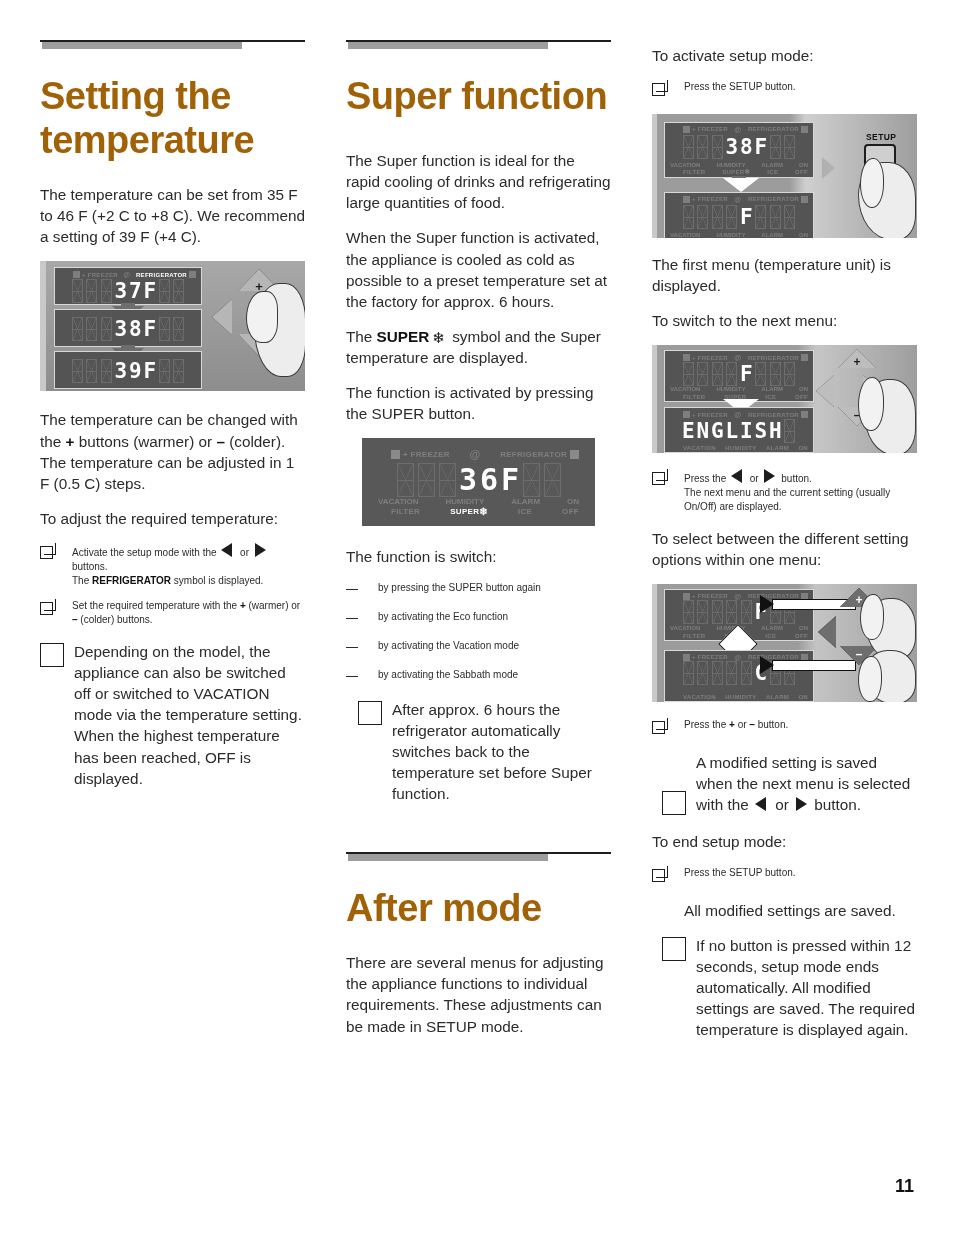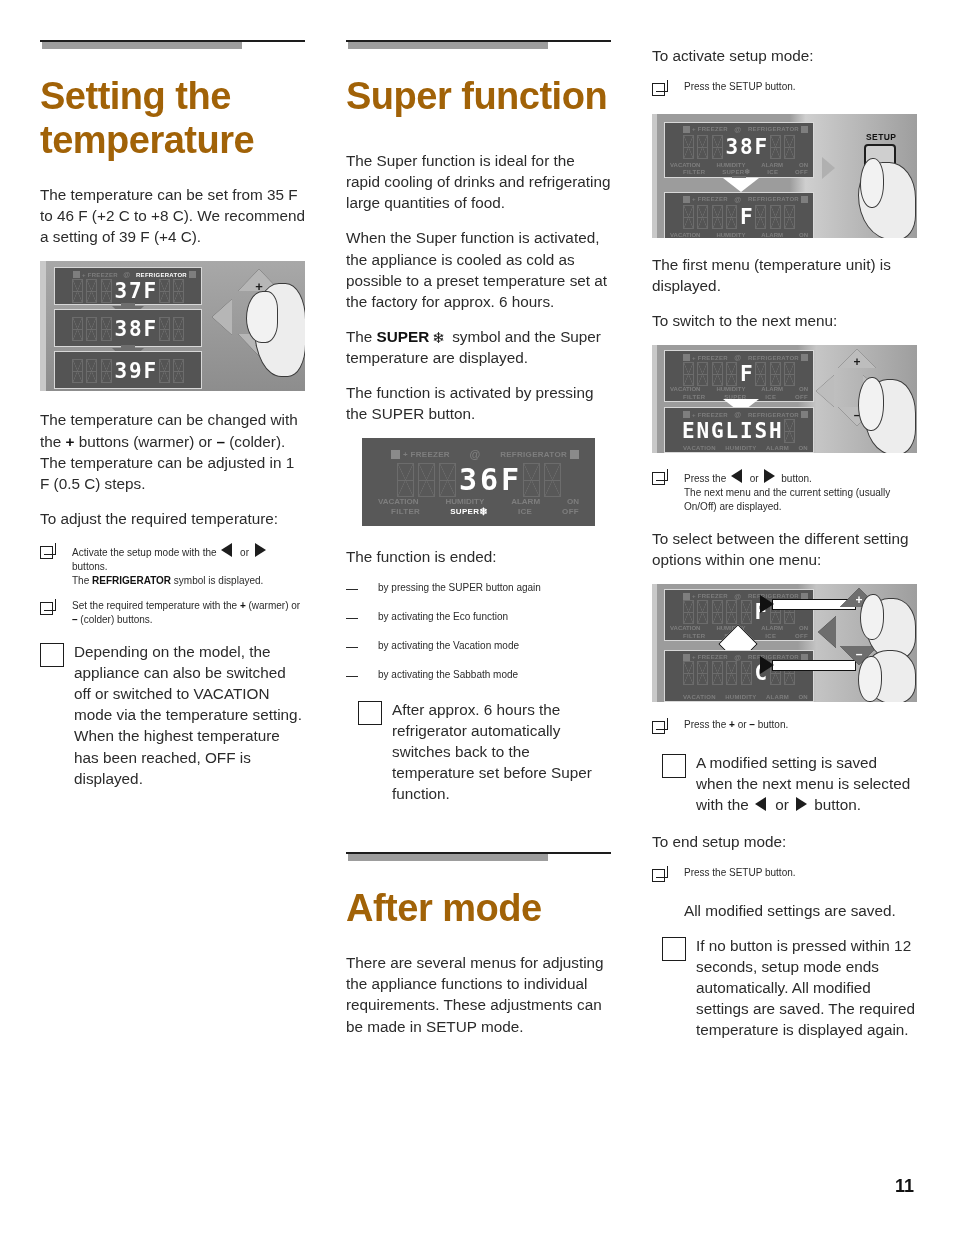--- a/index.html
+++ b/index.html
@@ -478,21 +478,21 @@
               <span style="color:#fff;">SUPER</span>
               <span style="color:#fff;font-size:10px;">❄</span>
               <span class="spacer"></span>
               <span>ICE</span>
               <span class="spacer"></span>
               <span>OFF</span>
           </div>
         </div>
       </div>
 
-      <p>The function is ended:</p>
+      <p>The function is switch:</p>
 
       <div class="bullets">
         <div class="bullet">
           <span class="marker"><span class="dash"></span></span>
           <span class="btext">by pressing the SUPER button again</span>
         </div>
         <div class="bullet">
           <span class="marker"><span class="dash"></span></span>
           <span class="btext">by activating the Eco function</span>
         </div>
@@ -821,21 +821,21 @@
         <div class="finger" style="left:206px;top:72px;width:22px;height:44px;border-radius:55% 45% 50% 50%;"></div>
       </div>
 
       <div class="bullets">
         <div class="bullet">
           <span class="marker"><span class="sq"></span></span>
           <span class="btext"><span>Press the </span><b class="b">+</b><span> or </span><b class="b">–</b><span> button.</span></span>
         </div>
       </div>
 
-      <div class="note" style="margin-left:10px;">
+      <div class="note" style="margin-left:10px;align-items:flex-end;">
         <span class="nbox">
             <i></i>
           </span>
         <span class="ntext"><span>A modified setting is saved when the next menu is selected with the </span><span class="tri left"></span><span> or </span><span class="tri right"></span><span> button.</span></span>
       </div>
 
       <p>To end setup mode:</p>
 
       <div class="bullets">
         <div class="bullet">

